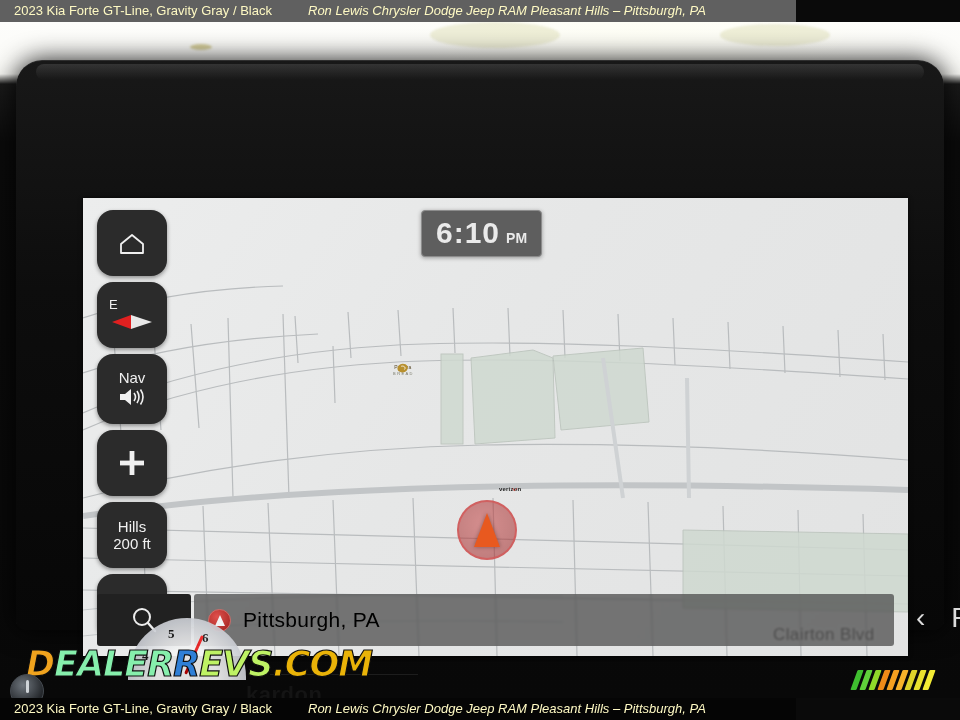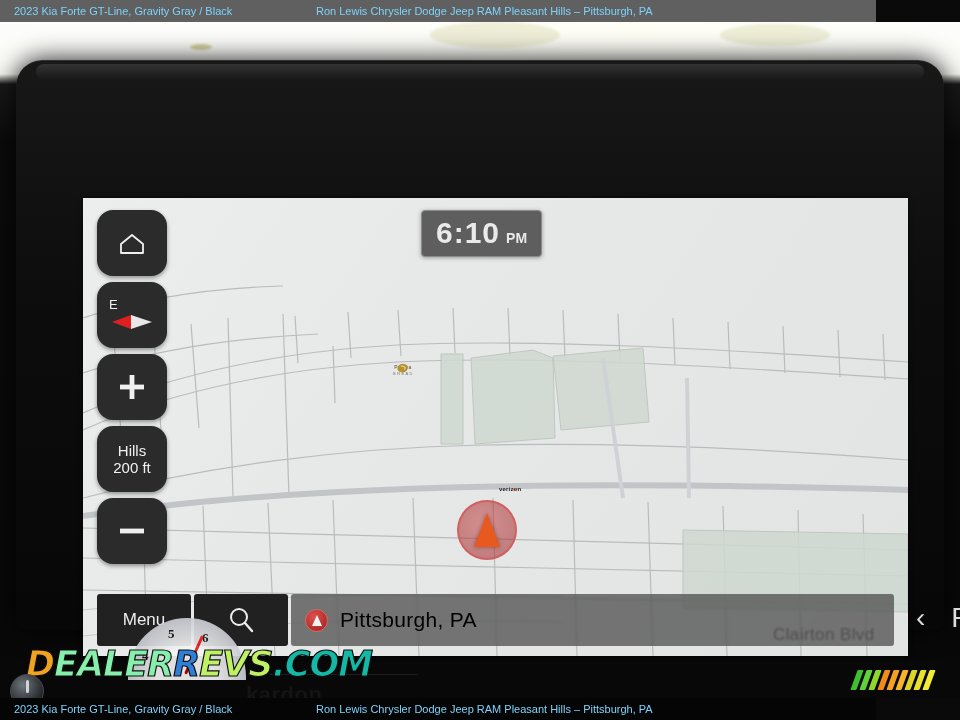--- a/index.html
+++ b/index.html
@@ -5,29 +5,29 @@
   * { margin:0; padding:0; box-sizing:border-box; }
   html,body { width:960px; height:720px; overflow:hidden; }
   body {
     font-family:"Liberation Sans", sans-serif;
     background:#0a0a0a;
     position:relative;
   }
 
   
   .caption-bar{
-    position:absolute; left:0; width:876px; height:22px;
-    background:#606060; color:#7dd3fc;
-    font-size:11px; line-height:22px; white-space:nowrap;
+    position:absolute; left:0; width:796px; height:22px;
+    background:#606060; color:#fef9c3;
+    font-size:13px; line-height:22px; white-space:nowrap;
     z-index:60;
   }
   .caption-bar.top{ top:0; }
   .caption-bar.bottom{ bottom:0; background:#050505; }
   .cap-veh{ position:absolute; left:14px; }
-  .cap-dealer{ position:absolute; left:316px; }
+  .cap-dealer{ position:absolute; left:308px;font-style:italic; }
 
   
   .photo{
     position:absolute; left:0; top:22px; width:960px; height:676px;
     background:
       radial-gradient(ellipse 420px 120px at 640px 8px, rgba(255,255,240,.55), rgba(255,255,255,0) 70%),
       linear-gradient(#fdfdfb 0px, #fbfbf8 38px, #f6f6f2 52px, #1a1a1a 62px, #0b0b0b 120px, #080808 676px);
     overflow:hidden;
   }
   .glass-streak{
@@ -182,21 +182,21 @@
   }
   .wm-title{
     position:absolute; left:18px; top:26px;
     font-family:"DejaVu Sans", sans-serif;
     font-size:35px; font-weight:bold; font-style:italic;
     letter-spacing:-1px; white-space:nowrap;
     -webkit-text-stroke:1.2px #0d0d0d;
   }
   .wm-d{ color:#f0a31e; } .wm-ealer{ color:#86efac; }
   .wm-r{ color:#2f7fd6; } .wm-evs{ color:#bef264; }
-  .wm-com{ color:#14b8a6; }
+  .wm-com{ color:#eab308; }
   .wm-sub{
     position:absolute; left:36px; top:66px;
     font-family:"DejaVu Sans", sans-serif;
     font-size:13.5px; font-weight:bold; font-style:italic;
     color:#cfd6dd; letter-spacing:.5px; white-space:nowrap;
     -webkit-text-stroke:.6px #101010;
   }
   .wm-knob{
     position:absolute; left:2px; top:56px; width:34px; height:34px;
     border-radius:50%;
@@ -370,20 +370,29 @@
         </div>
 
         <div class="rail-btn">
           <span class="rail-label sm" style="font-size:13px;align-self:flex-start;margin-left:12px;">E</span>
           <svg width="46" height="20" viewBox="0 0 46 20">
             <path d="M3 10 L22 3 L22 17 Z" fill="#e02020"></path>
             <path d="M22 3 L43 10 L22 17 Z" fill="#e8e8e8"></path>
           </svg>
         </div>
 
+        <div class="rail-btn tall">
+          <span class="rail-label">Nav</span>
+          <svg width="30" height="22" viewBox="0 0 30 22">
+            <path d="M3 8 L8 8 L14 3 L14 19 L8 14 L3 14 Z" fill="#f0f0f0"></path>
+            <path d="M17 7 Q20 11 17 15" stroke="#f0f0f0" stroke-width="1.6" fill="none"></path>
+            <path d="M20 5 Q24 11 20 17" stroke="#f0f0f0" stroke-width="1.6" fill="none"></path>
+            <path d="M23.5 3.5 Q28.5 11 23.5 18.5" stroke="#f0f0f0" stroke-width="1.6" fill="none"></path>
+          </svg>
+        </div>
 
         <div class="rail-btn">
           <svg width="32" height="32" viewBox="0 0 32 32">
             <rect x="13.6" y="4" width="4.8" height="24" fill="#f0f0f0"></rect>
             <rect x="4" y="13.6" width="24" height="4.8" fill="#f0f0f0"></rect>
           </svg>
         </div>
 
         <div class="rail-btn">
           <span class="rail-label">Hills</span>
@@ -391,23 +400,20 @@
         </div>
 
         <div class="rail-btn">
           <svg width="32" height="32" viewBox="0 0 32 32">
             <rect x="4" y="13.6" width="24" height="4.8" fill="#f0f0f0"></rect>
           </svg>
         </div>
       </div>
 
       <div class="actionbar">
-        <div class="act act-menu">
-          <span>Menu</span>
-        </div>
         <div class="act act-search">
           <svg width="30" height="30" viewBox="0 0 30 30">
             <circle cx="13" cy="12" r="8" fill="none" stroke="#ededed" stroke-width="2"></circle>
             <line x1="19" y1="18" x2="26" y2="26" stroke="#ededed" stroke-width="2.4" stroke-linecap="round"></line>
           </svg>
         </div>
         <div class="act act-dest">
           <span class="pin-sm">
               <i></i>
             </span>

